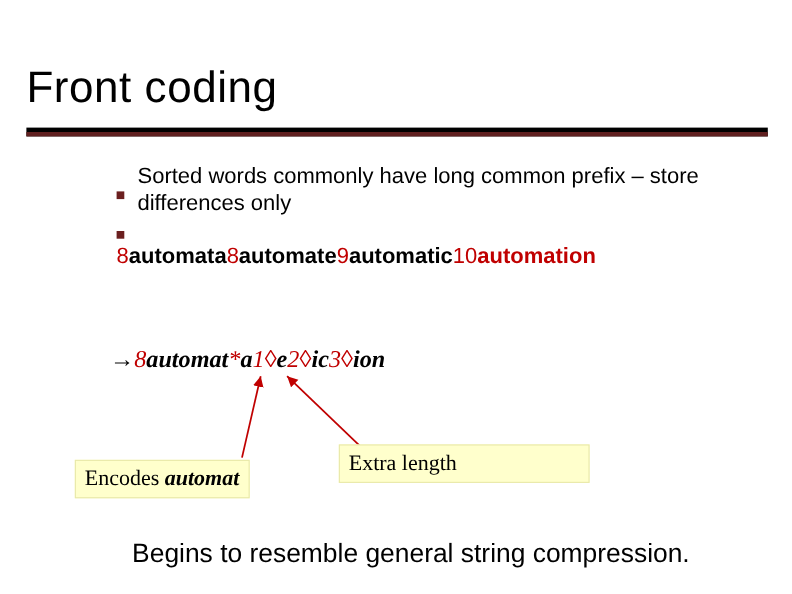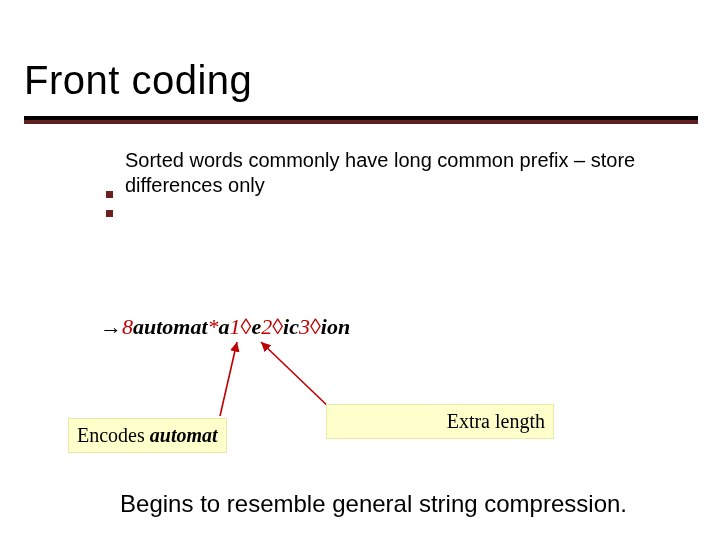--- a/index.html
+++ b/index.html
@@ -63,21 +63,21 @@
     background: #6b1f1f;
     margin-top: 8px;
     flex: 0 0 auto;
   }
   .lvl2-wrap {
     margin-left: 44px;
     font-size: 20px;
   }
   .lvl2 {
     display: flex;
-    align-items: flex-end;
+    align-items: center;
     gap: 12px;
     margin-bottom: 4px;
   }
   .lvl2 .sq {
     width: 7px;
     height: 7px;
     background: #6b1f1f;
     margin-top: 8px;
     flex: 0 0 auto;
   }
@@ -104,21 +104,21 @@
     position: absolute;
     background: #ffffcc;
     border: 1px solid #e8e8a8;
     padding: 4px 8px;
     font-family: Georgia, 'Times New Roman', serif;
     font-size: 20px;
     line-height: 1.25;
   }
   .note .ital { font-style: italic; font-weight: 700; }
   .note1 { left: 68px; top: 418px; }
-  .note2 { left: 326px; top: 404px; width: 210px; text-align: right; }
+  .note2 { left: 308px; top: 404px; width: 210px; }
   .footer {
     position: absolute;
     left: 0;
     right: 24px;
     top: 490px;
     text-align: right;
     font-size: 24px;
     padding-right: 12px;
   }
   
@@ -141,20 +141,23 @@
     <div class="lvl2-wrap">
       <div class="lvl2">
         <div class="sq"></div>
         <div>Sorted words commonly have long common prefix – store differences only</div>
       </div>
       <div class="lvl2">
         <div class="sq"></div>
       </div>
     </div>
 
+    <div class="example-line">
+      <span class="n">8</span><span class="w-black">automata</span><span class="n">8</span><span class="w-black">automate</span><span class="n">9</span><span class="w-black">automatic</span><span class="n">10</span><span class="w-red">automation</span>
+    </div>
   </div>
 
   <div class="encoded-line">
     <span class="arrow">→</span><span class="red">8</span><span class="bold">automat</span><span class="red">*</span><span class="bold">a</span><span class="red">1</span><span class="red">◊</span><span class="bold">e</span><span class="red">2</span><span class="red">◊</span><span class="bold">ic</span><span class="red">3</span><span class="red">◊</span><span class="bold">ion</span>
   </div>
 
   <svg class="arrow-svg" style="left:0;top:0;width:720px;height:540px">
     <defs>
       <marker id="ah" markerWidth="8" markerHeight="8" refX="6" refY="3" orient="auto">
         <path d="M0,0 L6,3 L0,6 Z" fill="#c00000"></path>

